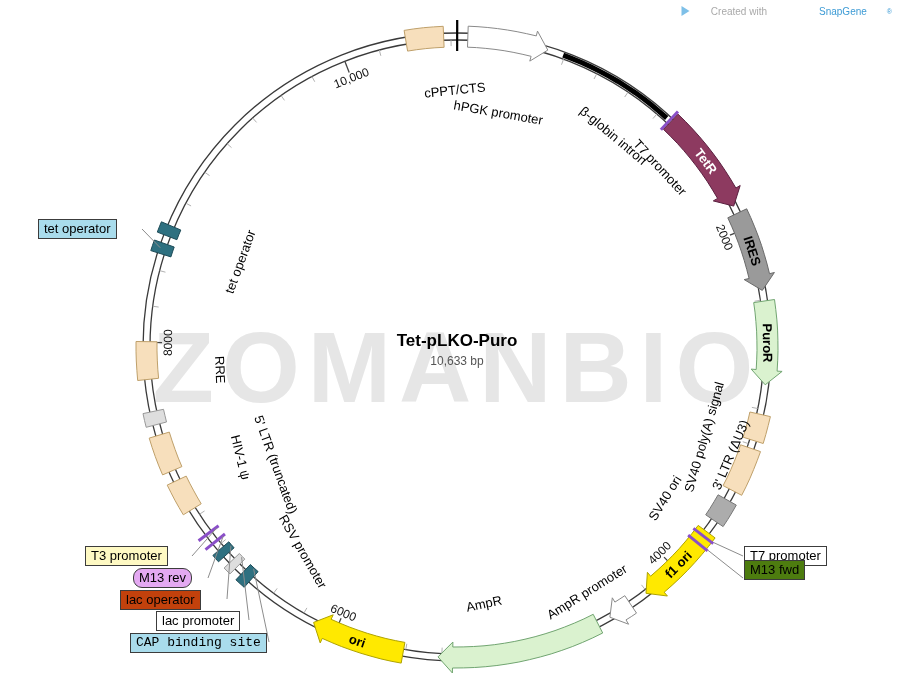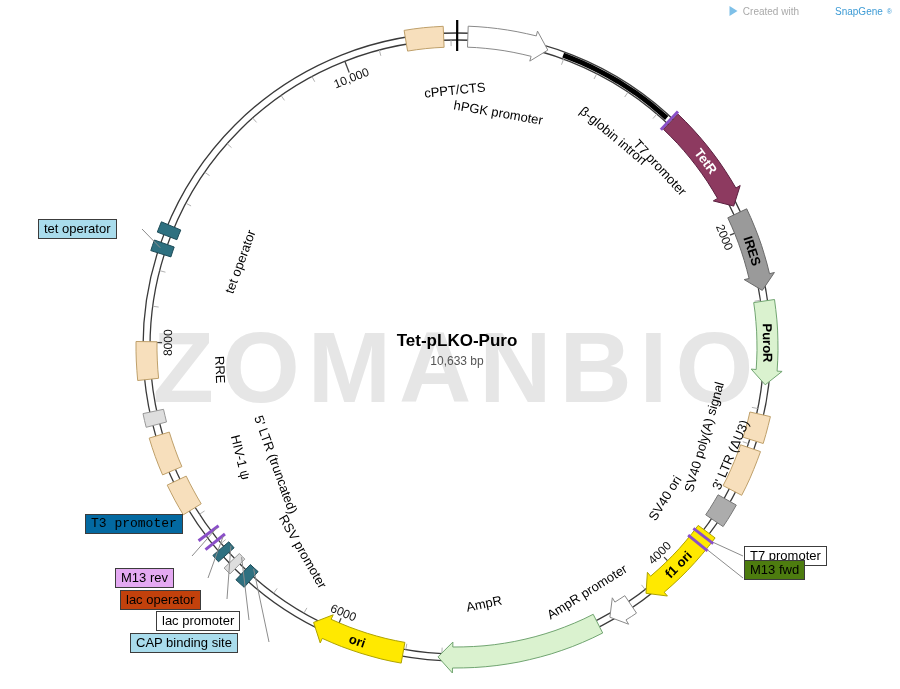--- a/index.html
+++ b/index.html
@@ -7,21 +7,21 @@
          font-family:"Liberation Sans",sans-serif;}
   #watermark{position:absolute;left:457px;top:345px;transform:translate(-50%,-50%);
              font-size:100px;font-weight:600;letter-spacing:8px;color:#e6e6e6;
              white-space:nowrap;z-index:0;user-select:none;margin-top:22px;}
   #plasmid-svg{position:absolute;left:0;top:0;z-index:1;}
   #center-title{position:absolute;left:457px;top:349px;transform:translate(-50%,-50%);
                 text-align:center;z-index:2;}
   #center-title .name{font-size:17px;font-weight:bold;color:#000;}
   #center-title .size{font-size:12px;color:#555;margin-top:3px;}
   #credit{position:absolute;top:5px;right:8px;z-index:3;font-size:10px;color:#a9a9a9;
-          display:flex;align-items:center;gap:4px;}
+          display:flex;align-items:center;gap:20px;}
   #credit .brand{color:#3d9bd5;margin-left:32px;}
   #credit sup{font-size:7px;color:#3d9bd5;}
   .callout{position:absolute;z-index:3;font-size:13px;color:#000;border:1px solid #3c3c3c;
            padding:1px 5px 2px 5px;white-space:nowrap;line-height:15px;}
   #callouts{position:absolute;left:0;top:0;width:100%;height:100%;z-index:3;pointer-events:none;}
   #callouts .callout{pointer-events:auto;}
 </style>
 </head>
 <body>
 
@@ -147,25 +147,25 @@
     </svg>
 
   <div id="center-title">
     <div class="name">Tet-pLKO-Puro</div>
     <div class="size">10,633 bp</div>
   </div>
 
   <div id="callouts">
       <div class="callout" style="left: 744px; top: 546px; background: rgb(255, 255, 255);">T7 promoter</div>
       <div class="callout" style="left: 744px; top: 560px; background: #4d7c0f;">M13 fwd</div>
-      <div class="callout" style="left: 130px; top: 633px; background: rgb(169, 220, 236);">CAP binding site</div>
+      <div class="callout" style="left: 130px; top: 633px; background: rgb(169, 220, 236); font-family: Liberation Mono, monospace;">CAP binding site</div>
       <div class="callout" style="left: 140px; top: 611px; background: rgb(255, 255, 255); margin-left: 16px;">lac promoter</div>
       <div class="callout" style="left: 120px; top: 590px; background: #c2410c;">lac operator</div>
-      <div class="callout" style="left: 115px; top: 568px; background: rgb(228, 169, 242);">M13 rev</div>
-      <div class="callout" style="left: 85px; top: 514px; background: #0369a1; font-family: Liberation Mono, monospace;">T3 promoter</div>
+      <div class="callout" style="left: 133px; top: 568px; background: rgb(228, 169, 242); border-radius: 9px;">M13 rev</div>
+      <div class="callout" style="left: 85px; top: 546px; background: #fef9c3;">T3 promoter</div>
       <div class="callout" style="left: 38px; top: 219px; background: rgb(169, 220, 236);">tet operator</div>
     </div>
 
   <div id="credit">
     <svg width="11" height="12">
       <path d="M1.5 1 L9.5 6 L1.5 11 Z" fill="#7ec0e8"></path>
     </svg>
     <span>Created with </span>
     <span class="brand">SnapGene</span>
     <sup>®</sup>

